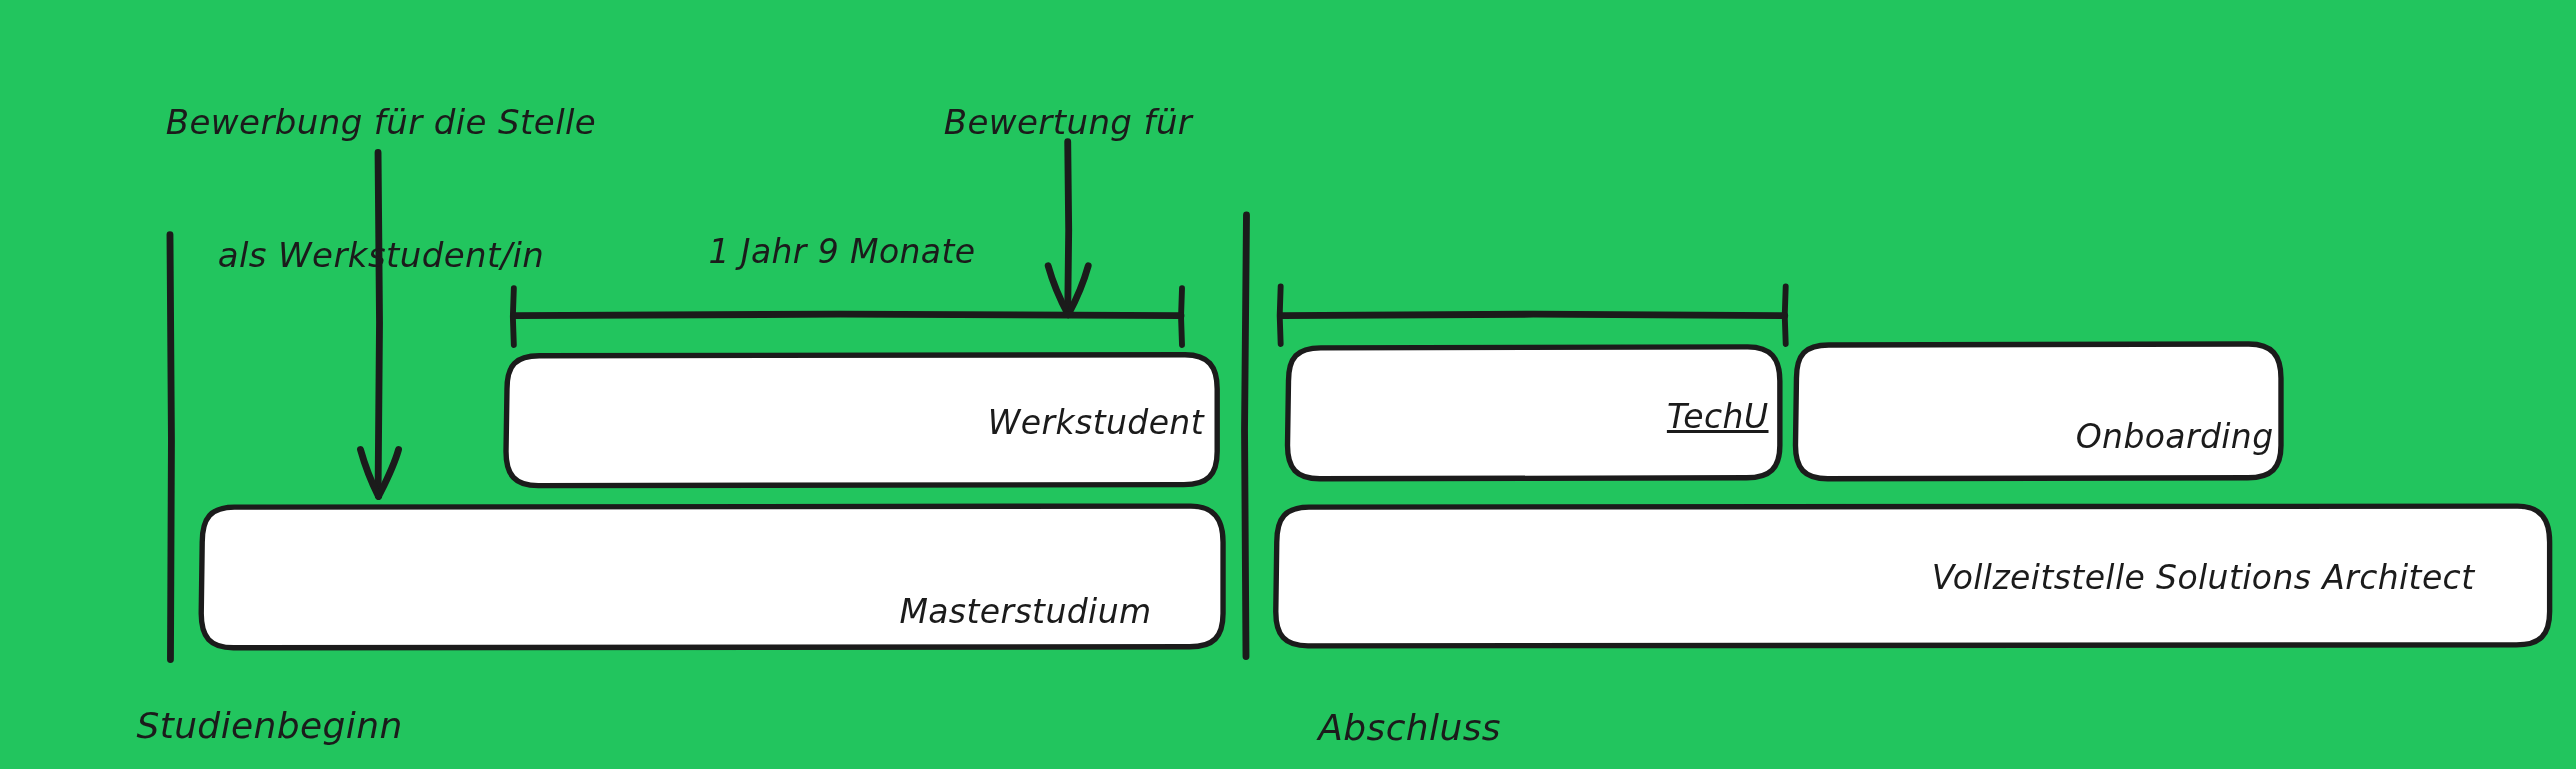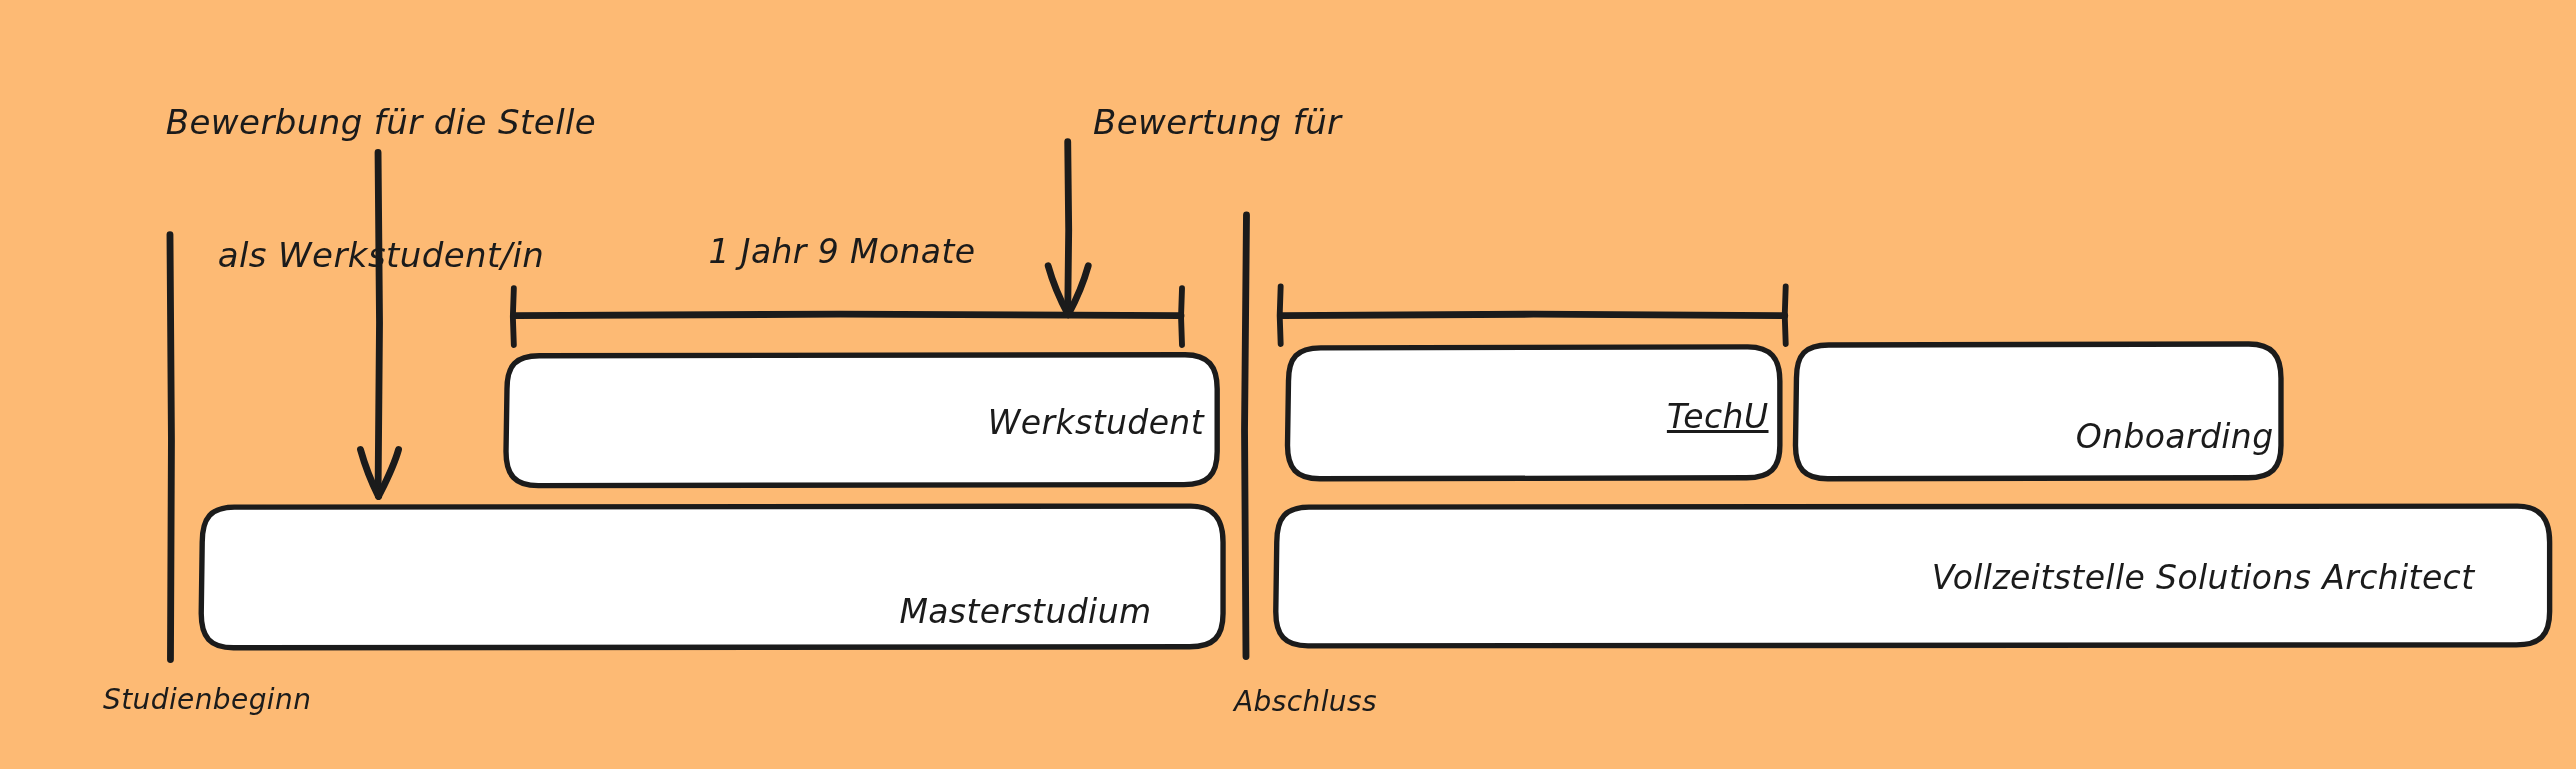--- a/index.html
+++ b/index.html
@@ -8,21 +8,21 @@
     padding: 0;
     background: #ffffff;
   }
   body {
     font-family: "DejaVu Sans", sans-serif;
   }
   #canvas {
     position: relative;
     width: 2576px;
     height: 770px;
-    background: #fdba74;
+    background: #22c55e;
     overflow: hidden;
   }
   #sketch {
     position: absolute;
     left: 0;
     top: 0;
     width: 2576px;
     height: 770px;
   }
   .hand-text {
@@ -42,22 +42,23 @@
   }
   .dur-label {
     font-size: 33px;
     text-align: center;
   }
   .box-label {
     font-size: 33px;
     text-align: right;
   }
   .axis-label {
-    font-size: 28px;
-    text-align: center;
+    font-size: 36px;
+    text-align: right;
+    margin-top: 21px;
   }
   .ctr {
     transform: translateX(-50%);
   }
 </style>
 </head>
 <body>
 
 <div id="canvas">
 
@@ -160,21 +161,21 @@
                L 1307 555
                C 1307 530, 1316 519, 1340 519 Z"></path>
     </g>
   </svg>
 
   <div class="hand-text anno ctr" style="left:381px; top:11.7px; width:625px;">
     <div>Bewerbung für die Stelle</div>
     <div>als Werkstudent/in</div>
   </div>
 
-  <div class="hand-text anno ctr" style="left:1068px; top:11.7px; width:547px;text-align:right;">
+  <div class="hand-text anno ctr" style="left:1068px; top:11.7px; width:547px;">
     <div>Bewertung für</div>
   </div>
 
   <div class="hand-text dur-label ctr" style="left:842px; top:231px; width:508px;">1 Jahr 9 Monate</div>
 
 
   <div class="hand-text box-label ctr" style="left:862px; top:402px; width:684px;">Werkstudent</div>
 
   <div class="hand-text box-label ctr" style="left:1534px; top:396px; width:469px;text-decoration:underline;">TechU</div>
 

